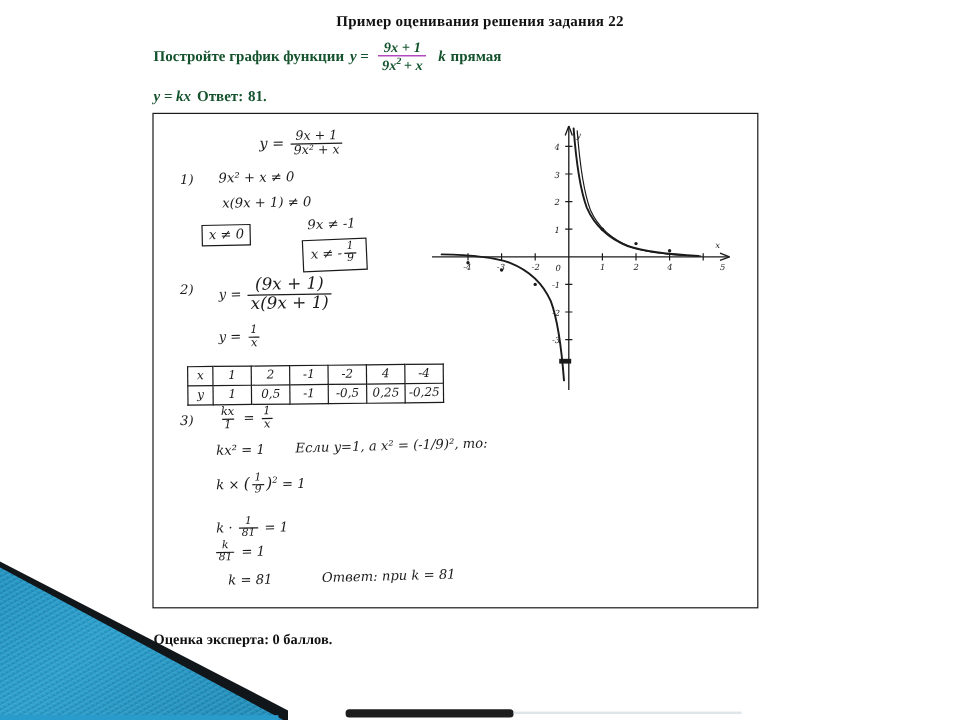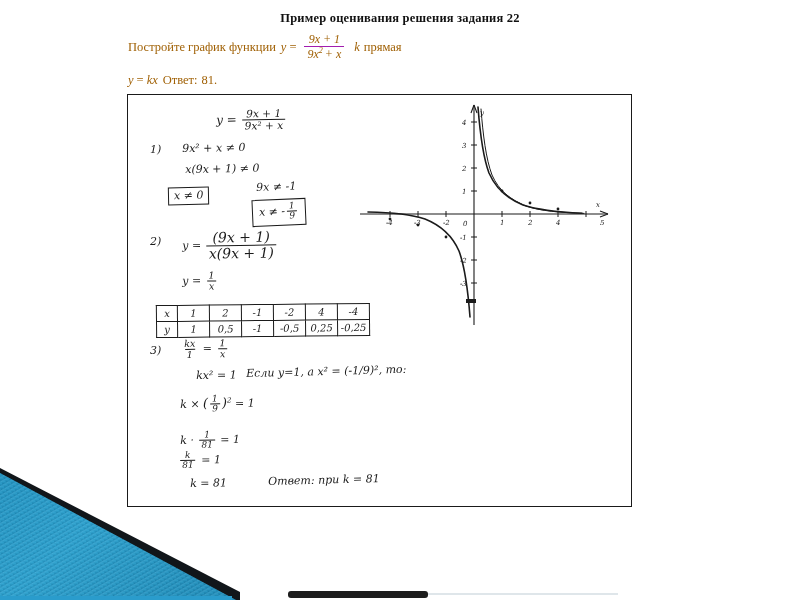--- a/index.html
+++ b/index.html
@@ -37,22 +37,23 @@
     color: #111111;
     letter-spacing: .2px;
   }
 
   
   .statement {
     position: absolute;
     left: 128px; top: 33px;
     width: 560px;
     font-size: 12.5px;
-    color: #a16207;
+    color: #14532d;
     line-height: 1.05;
+    font-weight: bold;
   }
   .stmt-line {
     display: flex;
     align-items: center;
     flex-wrap: nowrap;
     white-space: nowrap;
   }
   .stmt-line.l2 { margin-top: 12px; }
   .it { font-style: italic; }
   .eq { margin: 0 3px; }
@@ -298,21 +299,21 @@
           <span class="num">kx</span>
           <span class="den">1</span>
         </span>
         <span>=</span>
         <span class="hwfrac" style="font-size:9.5px;">
           <span class="num">1</span>
           <span class="den">x</span>
         </span>
       </div>
 
-      <div class="hw m" style="left:68px; top:274px; transform:rotate(-1deg);">kx² = 1</div>
+      <div class="hw m" style="left:52px; top:274px; transform:rotate(-1deg);">kx² = 1</div>
       <div class="hw m" style="left:118px; top:272px; transform:rotate(-1.5deg);">Если y=1, а x² = (-1/9)², то:</div>
 
       <div class="hw m" style="left:52px; top:300px; transform:rotate(-1deg);">
         <span>k ×</span>
         <span style="font-size:13px;">(</span><span class="hwfrac" style="font-size:9px;">
           <span class="num">1</span>
           <span class="den">9</span>
         </span><span style="font-size:13px;">)</span><span class="sup" style="font-size:7px;">2</span>
         <span>= 1</span>
       </div>
@@ -402,15 +403,19 @@
             <circle cx="34" cy="120" r="1.4"></circle>
             <rect x="110" y="200" width="10" height="4"></rect>
           </g>
         </svg>
       </div>
 
     </div>
   </div>
 
   <div class="commentary">
+    <div class="cm-score">
+      <span>Оценка эксперта:</span>
+      <span>0 баллов.</span>
+    </div>
   </div>
 
 </div>
 
 </body></html>

